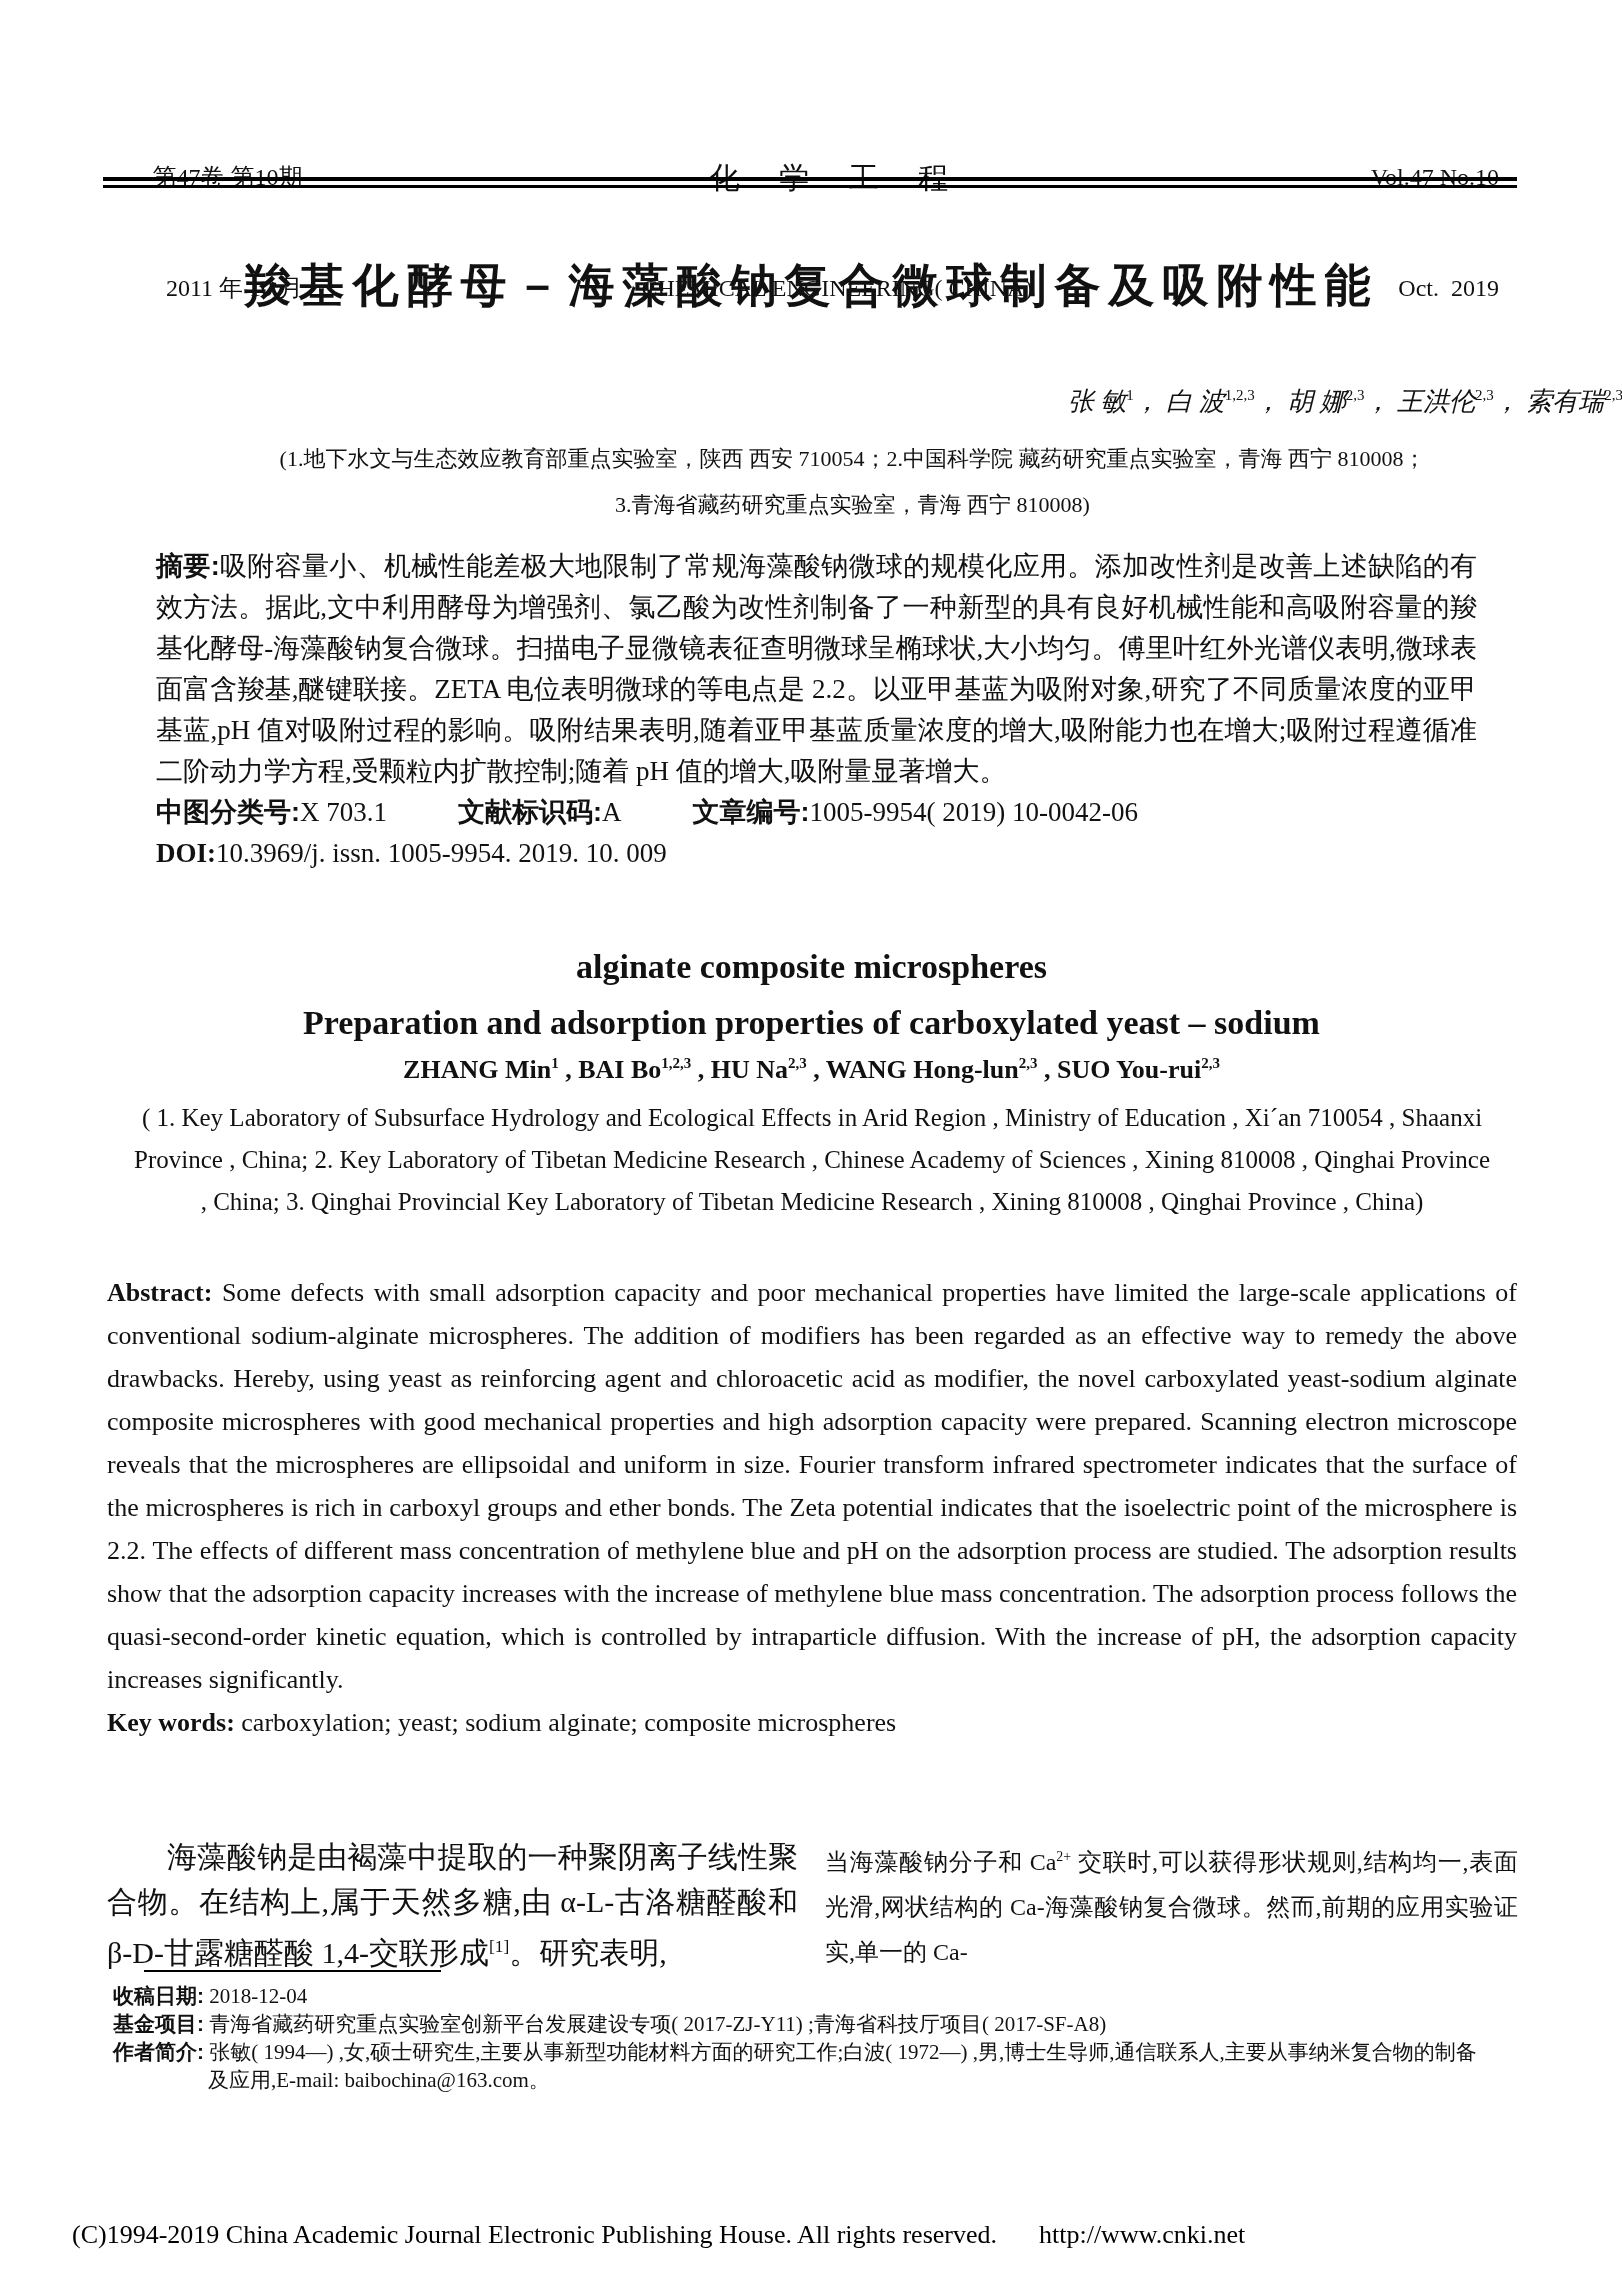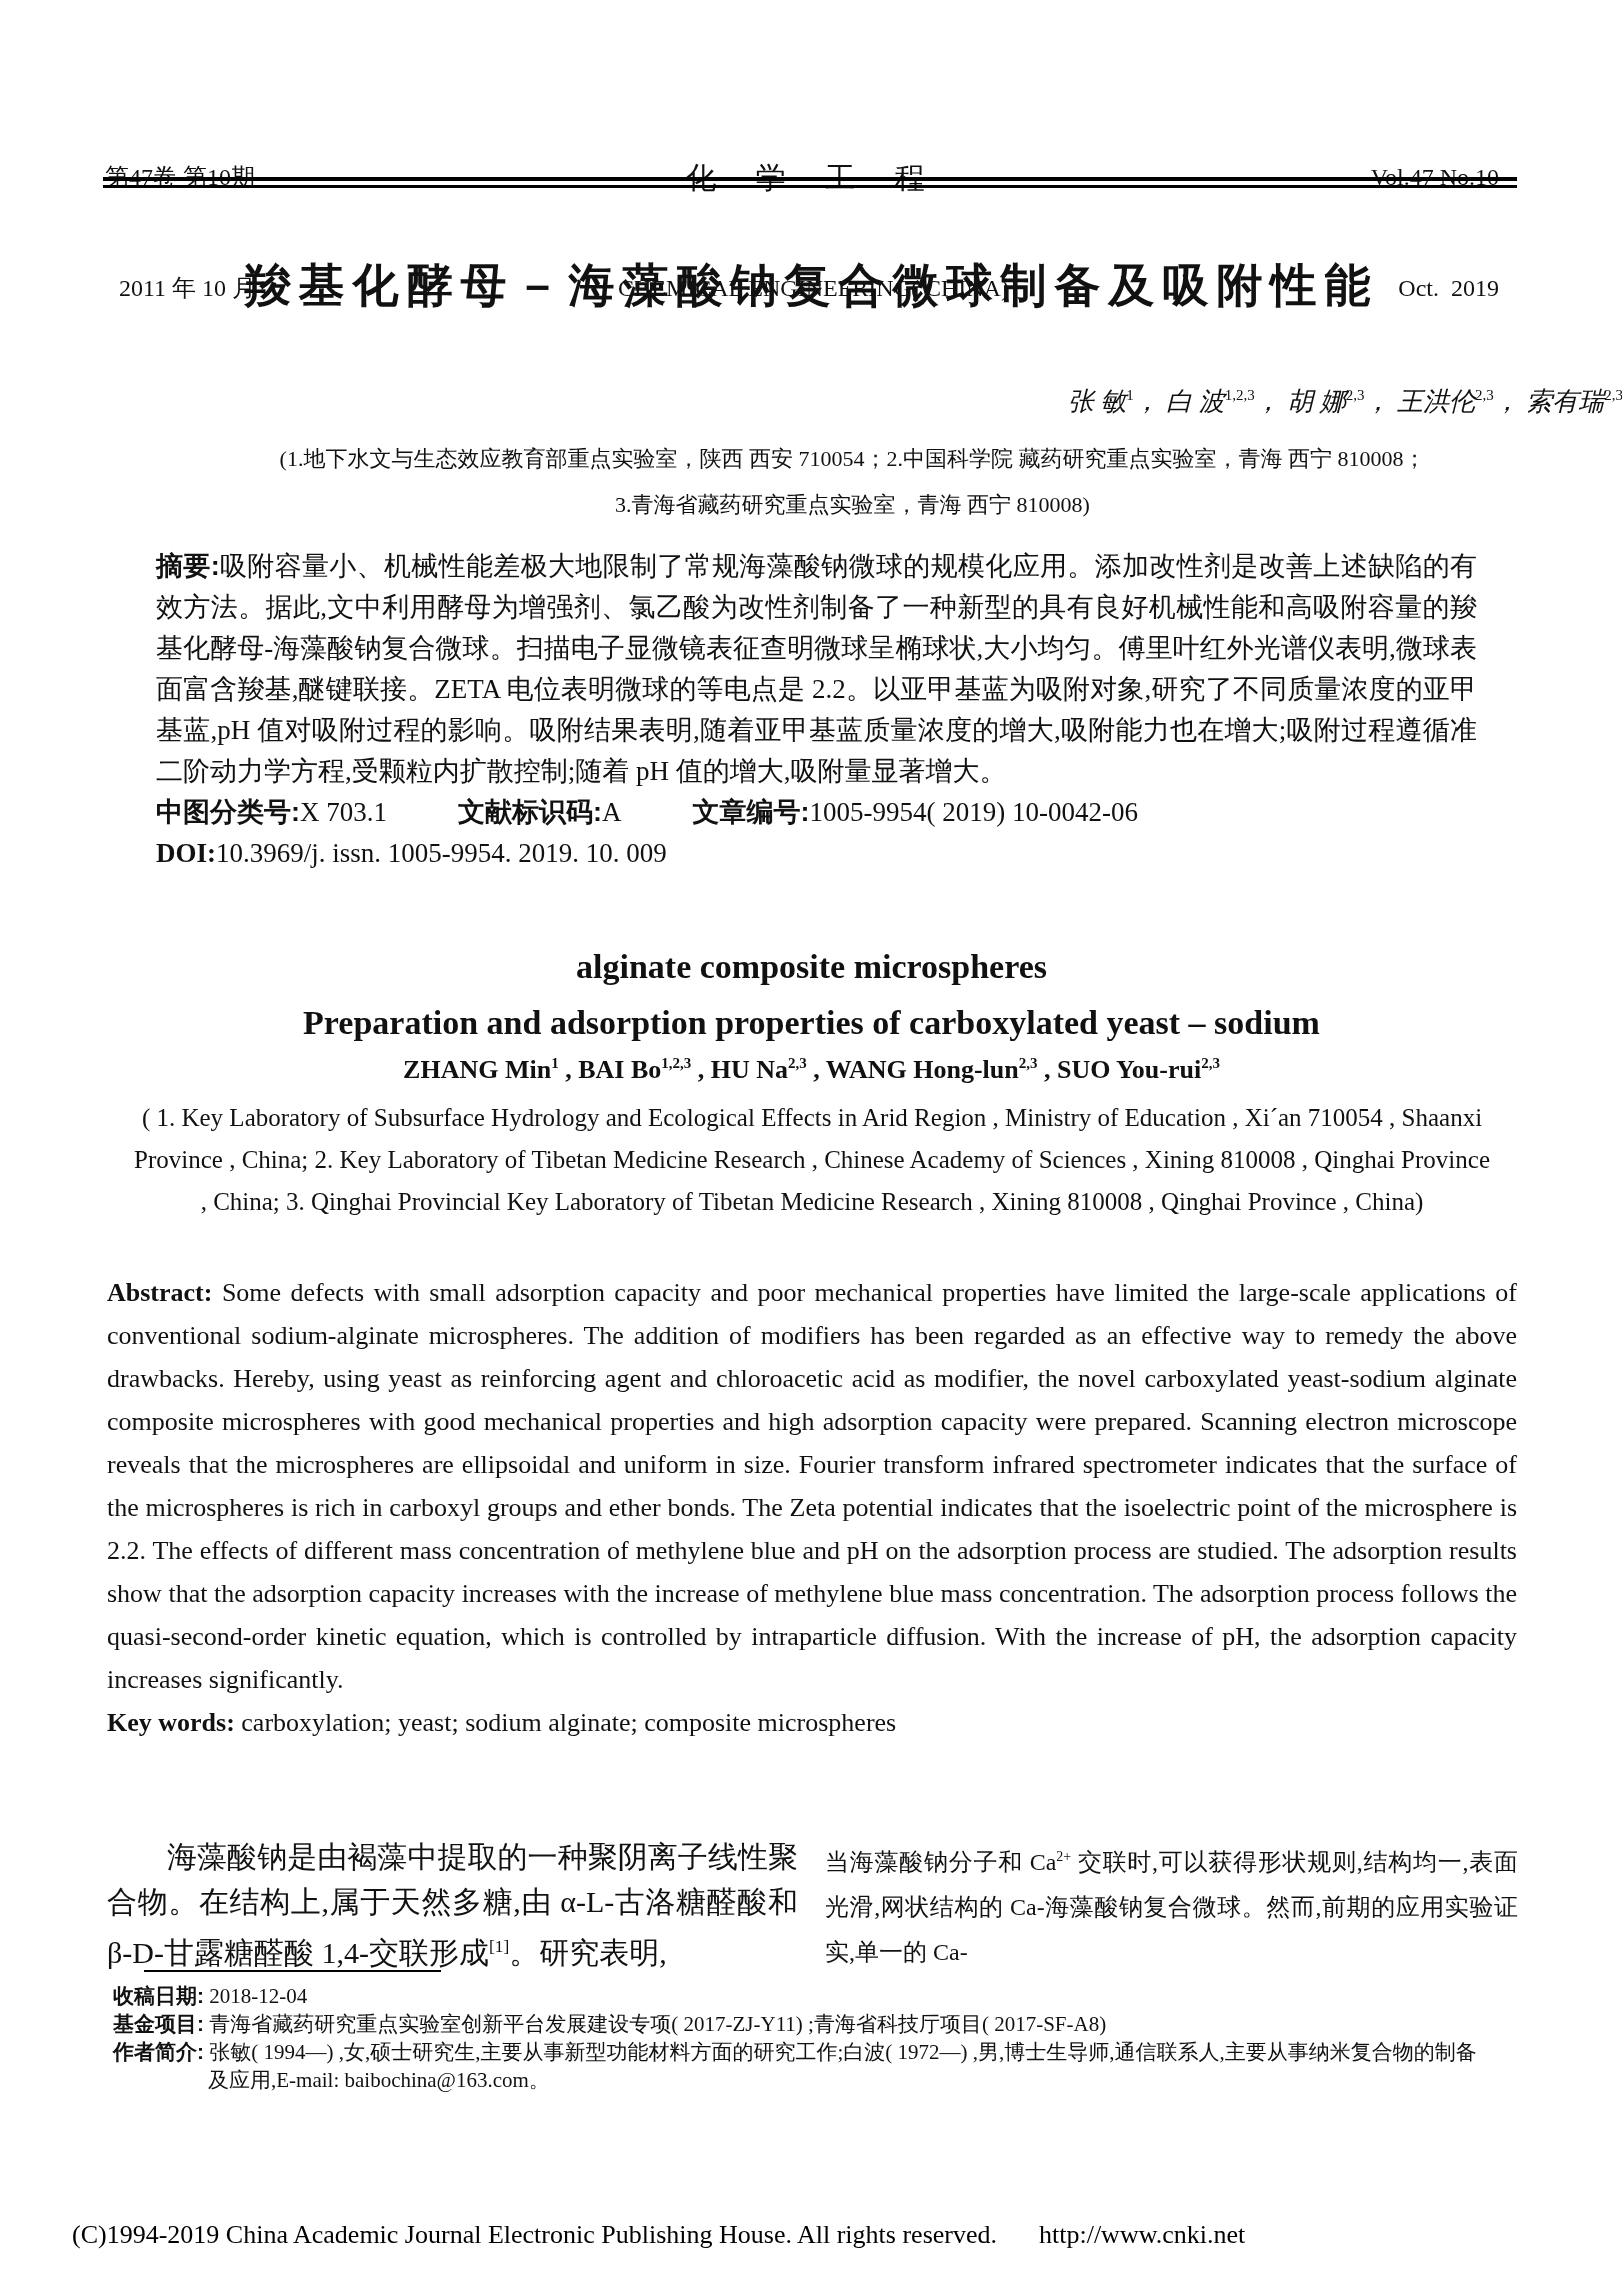--- a/index.html
+++ b/index.html
@@ -7,21 +7,21 @@
     width:1623px; height:2284px;
     background:#ffffff;
     font-family:"Liberation Serif","DejaVu Serif",serif;
     color:#111;
   }
   .page { position:relative; width:1623px; height:2284px; overflow:hidden; background:#fff; }
 
   
   .hdr { position:absolute; top:85px; left:105px; width:1394px; display:flex; justify-content:space-between; }
   .hdr .col { line-height:37px; font-size:24px; white-space:pre; }
-  .hdr .left { text-align:left; }
+  .hdr .left { text-align:center;margin-left:47px; }
   .hdr .left .l2 { padding-left:14px; }
   .hdr .center { text-align:center; }
   .hdr .center .l1 { font-size:30px; letter-spacing:16px;text-align:center; }
   .hdr .center .l2 { font-size:24px; }
   .hdr .right { text-align:right; }
   .rule-double { position:absolute; top:177px; left:103px; width:1414px; height:4px;
     border-top:4px solid #000; border-bottom:3px solid #000; }
 
   
   .cn-title { position:absolute; top:255px; left:0; width:100%; text-align:center;

